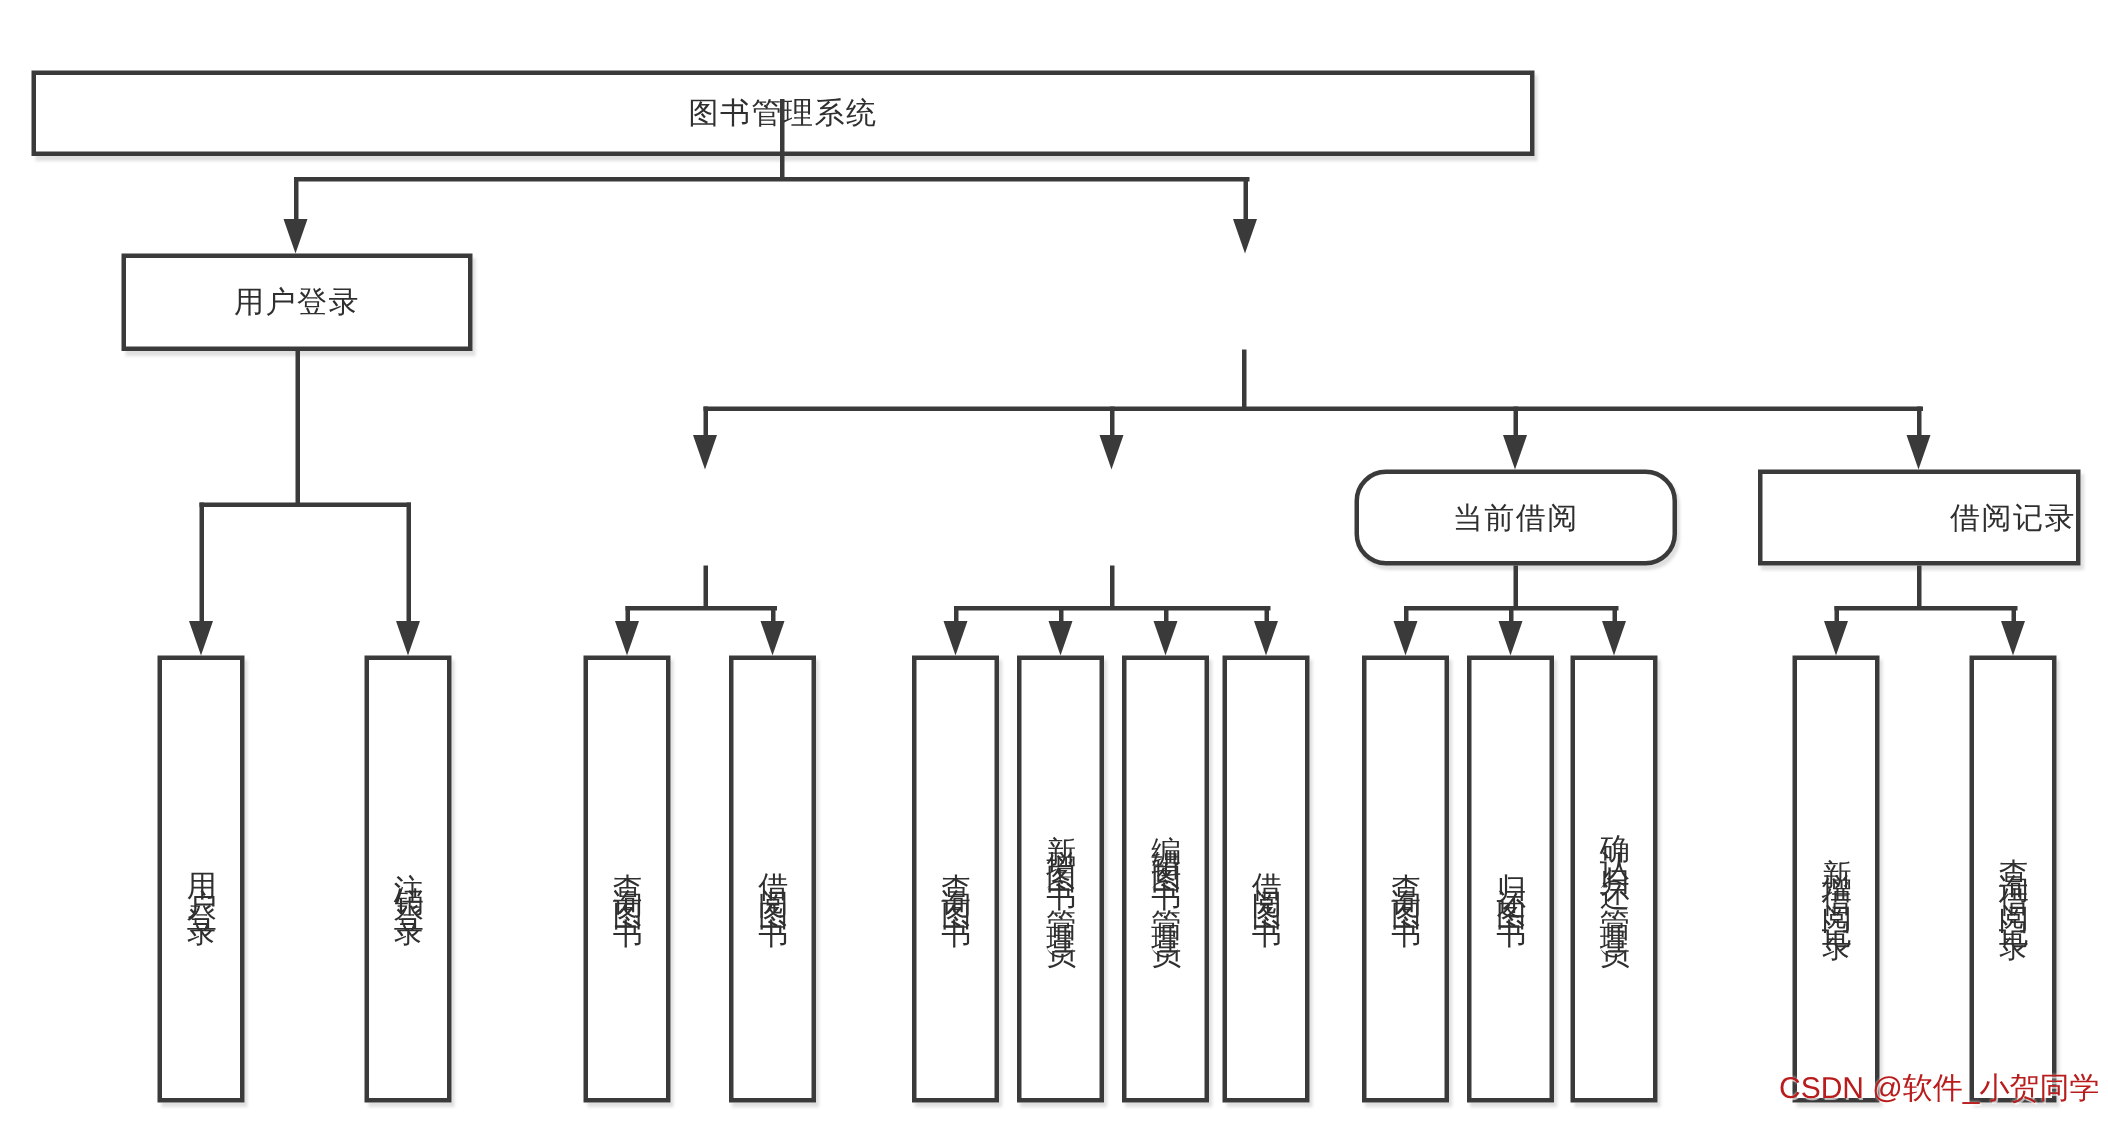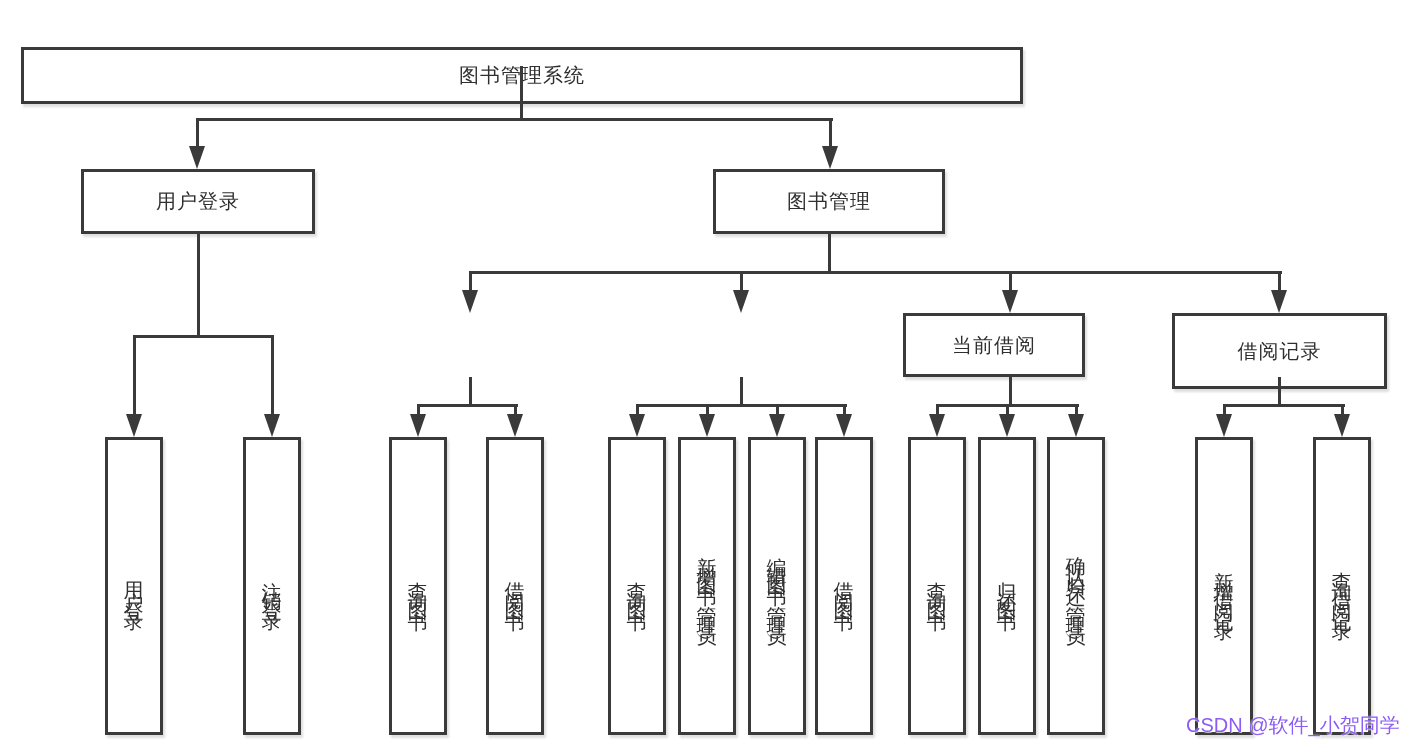--- a/index.html
+++ b/index.html
@@ -42,49 +42,46 @@
     border-left:8px solid transparent;
     border-right:8px solid transparent;
     border-top:23px solid #3a3a3a;
   }
   
   .n-root{left:21px;top:13px;width:1002px;height:57px;margin-top:34px;}
   .n-userlogin{left:81px;top:169px;width:234px;height:65px;}
   .n-bookmgmt{left:713px;top:169px;width:232px;height:65px;}
   .n-l3-0{left:363px;top:313px;width:214px;height:64px;}
   .n-l3-1{left:635px;top:313px;width:213px;height:64px;}
-  .n-l3-2{left:903px;top:313px;width:182px;height:64px;}
-  .n-l3-3{left:1172px;top:313px;width:215px;height:76px;}
+  .n-l3-2{left:903px;top:313px;width:215px;height:64px;border-radius:21px;}
+  .n-l3-3{left:1172px;top:313px;width:215px;height:64px;justify-content:flex-end;}
   .leaf{top:437px;width:58px;height:298px;}
   .lf-0{left:105px;} .lf-1{left:243px;}
   .lf-2{left:389px;} .lf-3{left:486px;}
   .lf-4{left:608px;} .lf-5{left:678px;} .lf-6{left:748px;} .lf-7{left:815px;}
   .lf-8{left:908px;} .lf-9{left:978px;} .lf-10{left:1047px;}
   .lf-11{left:1195px;} .lf-12{left:1313px;}
   .watermark{
     position:absolute;left:1186px;top:712px;
-    font-size:20px;color:#8b5cf6;
+    font-size:20px;color:#b91c1c;
     text-shadow:0 0 2px rgba(255,255,255,0.9), 1px 1px 0 rgba(255,255,255,0.6);
     white-space:nowrap;z-index:10;
   }
 </style>
 </head>
 <body>
 
 <div class="stage">
 
   <div class="node n-root">
     <span class="lbl">图书管理系统</span>
   </div>
 
   <div class="node n-userlogin">
     <span class="lbl">用户登录</span>
-  </div>
-  <div class="node n-bookmgmt">
-    <span class="lbl">图书管理</span>
   </div>
 
   <div class="node n-l3-2">
     <span class="lbl">当前借阅</span>
   </div>
   <div class="node n-l3-3">
     <span class="lbl">借阅记录</span>
   </div>
 
   <div class="node leaf lf-0">

